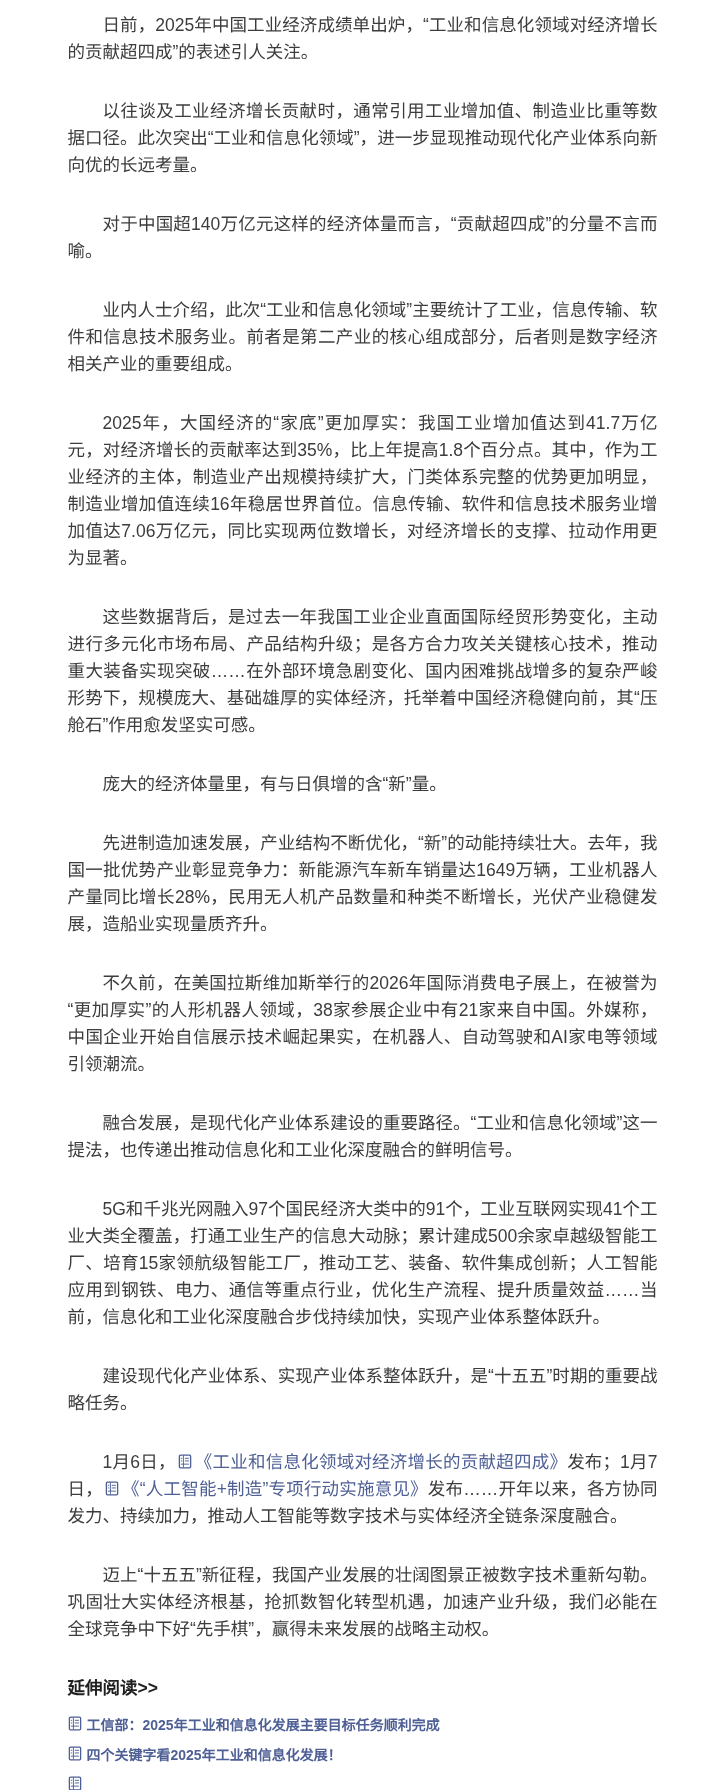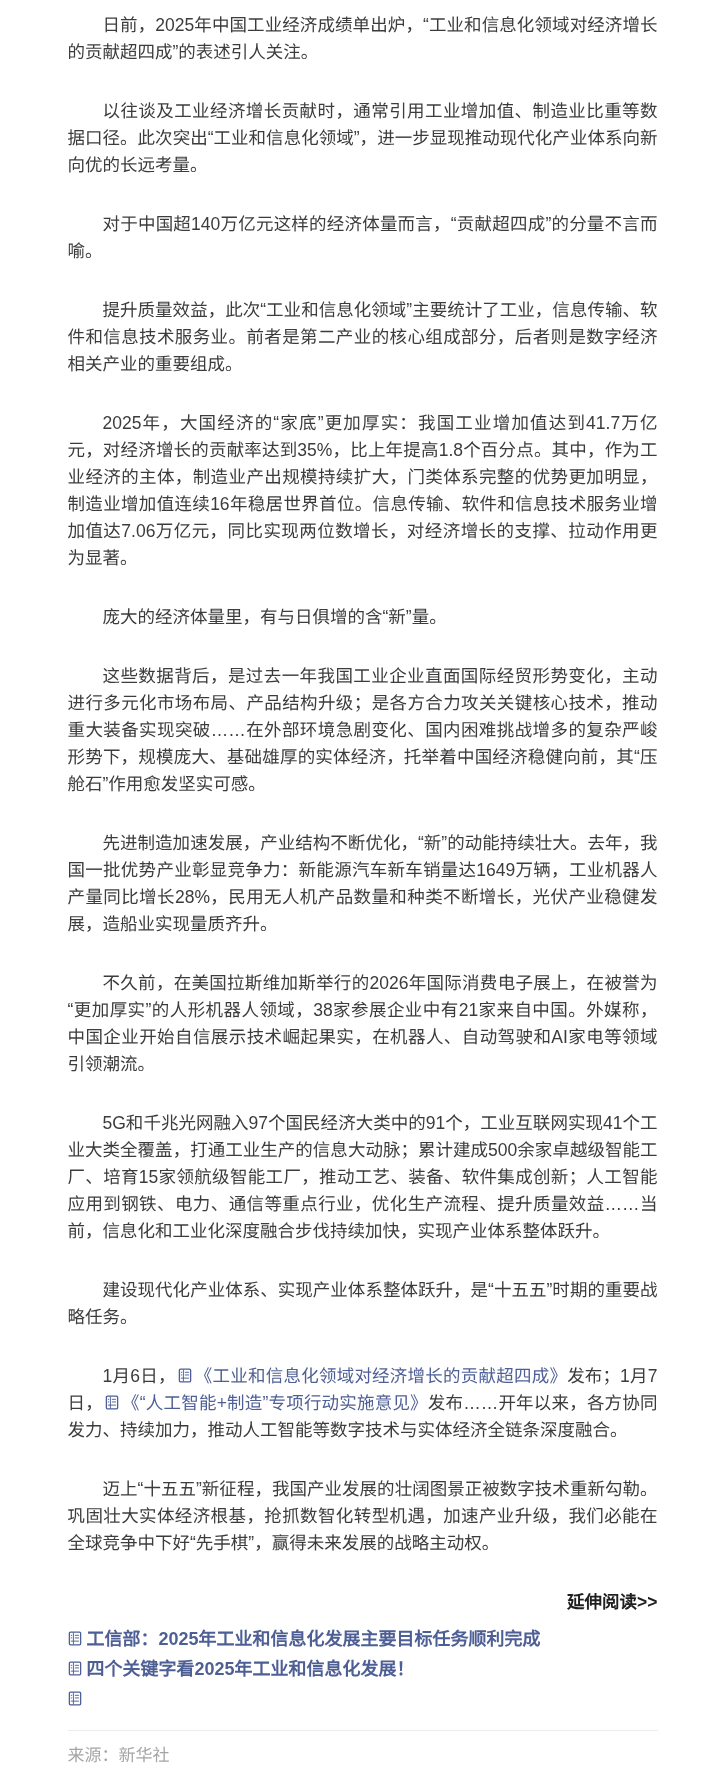--- a/index.html
+++ b/index.html
@@ -39,25 +39,24 @@
     color:var(--link-color);
     margin:0 3px 0 2px;
   }
   .doc-icon svg{display:block;width:100%;height:100%;}
   .ext-heading{
     font-size:17.5px;
     font-weight:bold;
     color:#1f1f1f;
     line-height:27px;
     margin:0 0 8px;
-    text-align:right;
   }
   .ext-link{
     display:block;
-    font-size:18px;
+    font-size:14px;
     font-weight:bold;
     color:var(--link-color);
     text-decoration:none;
     line-height:30px;
     cursor:pointer;
     white-space:nowrap;
     overflow:hidden;
   }
   .ext-link .doc-icon{margin:0 5px 0 0;}
   .footer{
@@ -87,26 +86,27 @@
     </symbol>
   </defs>
 </svg>
 
 <div class="page">
 
   <div>
     <p class="para">日前，2025年中国工业经济成绩单出炉，“工业和信息化领域对经济增长的贡献超四成”的表述引人关注。</p>
     <p class="para">以往谈及工业经济增长贡献时，通常引用工业增加值、制造业比重等数据口径。此次突出“工业和信息化领域”，进一步显现推动现代化产业体系向新向优的长远考量。</p>
     <p class="para">对于中国超140万亿元这样的经济体量而言，“贡献超四成”的分量不言而喻。</p>
-    <p class="para">提升质量效益，此次“工业和信息化领域”主要统计了工业，信息传输、软件和信息技术服务业。前者是第二产业的核心组成部分，后者则是数字经济相关产业的重要组成。</p>
+    <p class="para">业内人士介绍，此次“工业和信息化领域”主要统计了工业，信息传输、软件和信息技术服务业。前者是第二产业的核心组成部分，后者则是数字经济相关产业的重要组成。</p>
     <p class="para">2025年，大国经济的“家底”更加厚实：我国工业增加值达到41.7万亿元，对经济增长的贡献率达到35%，比上年提高1.8个百分点。其中，作为工业经济的主体，制造业产出规模持续扩大，门类体系完整的优势更加明显，制造业增加值连续16年稳居世界首位。信息传输、软件和信息技术服务业增加值达7.06万亿元，同比实现两位数增长，对经济增长的支撑、拉动作用更为显著。</p>
+    <p class="para">这些数据背后，是过去一年我国工业企业直面国际经贸形势变化，主动进行多元化市场布局、产品结构升级；是各方合力攻关关键核心技术，推动重大装备实现突破……在外部环境急剧变化、国内困难挑战增多的复杂严峻形势下，规模庞大、基础雄厚的实体经济，托举着中国经济稳健向前，其“压舱石”作用愈发坚实可感。</p>
     <p class="para">庞大的经济体量里，有与日俱增的含“新”量。</p>
-    <p class="para">这些数据背后，是过去一年我国工业企业直面国际经贸形势变化，主动进行多元化市场布局、产品结构升级；是各方合力攻关关键核心技术，推动重大装备实现突破……在外部环境急剧变化、国内困难挑战增多的复杂严峻形势下，规模庞大、基础雄厚的实体经济，托举着中国经济稳健向前，其“压舱石”作用愈发坚实可感。</p>
     <p class="para">先进制造加速发展，产业结构不断优化，“新”的动能持续壮大。去年，我国一批优势产业彰显竞争力：新能源汽车新车销量达1649万辆，工业机器人产量同比增长28%，民用无人机产品数量和种类不断增长，光伏产业稳健发展，造船业实现量质齐升。</p>
     <p class="para">不久前，在美国拉斯维加斯举行的2026年国际消费电子展上，在被誉为“更加厚实”的人形机器人领域，38家参展企业中有21家来自中国。外媒称，中国企业开始自信展示技术崛起果实，在机器人、自动驾驶和AI家电等领域引领潮流。</p>
+    <p class="para">融合发展，是现代化产业体系建设的重要路径。“工业和信息化领域”这一提法，也传递出推动信息化和工业化深度融合的鲜明信号。</p>
     <p class="para">5G和千兆光网融入97个国民经济大类中的91个，工业互联网实现41个工业大类全覆盖，打通工业生产的信息大动脉；累计建成500余家卓越级智能工厂、培育15家领航级智能工厂，推动工艺、装备、软件集成创新；人工智能应用到钢铁、电力、通信等重点行业，优化生产流程、提升质量效益……当前，信息化和工业化深度融合步伐持续加快，实现产业体系整体跃升。</p>
     <p class="para">建设现代化产业体系、实现产业体系整体跃升，是“十五五”时期的重要战略任务。</p>
 
     <p class="para">
       <span>1月6日，</span><span class="doc-icon"><svg>
             <use href="#icon-doc"></use>
           </svg></span><a class="inline-link">《工业和信息化领域对经济增长的贡献超四成》</a><span>发布；1月7日，</span><span class="doc-icon"><svg>
             <use href="#icon-doc"></use>
           </svg></span><a class="inline-link">《“人工智能+制造”专项行动实施意见》</a><span>发布……开年以来，各方协同发力、持续加力，推动人工智能等数字技术与实体经济全链条深度融合。</span>
     </p>

